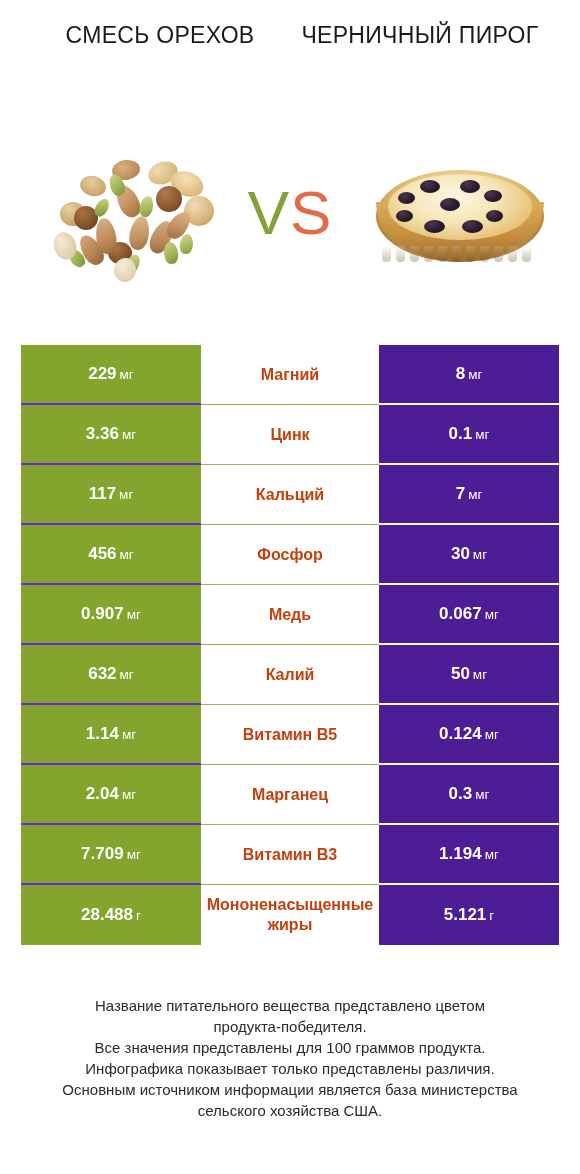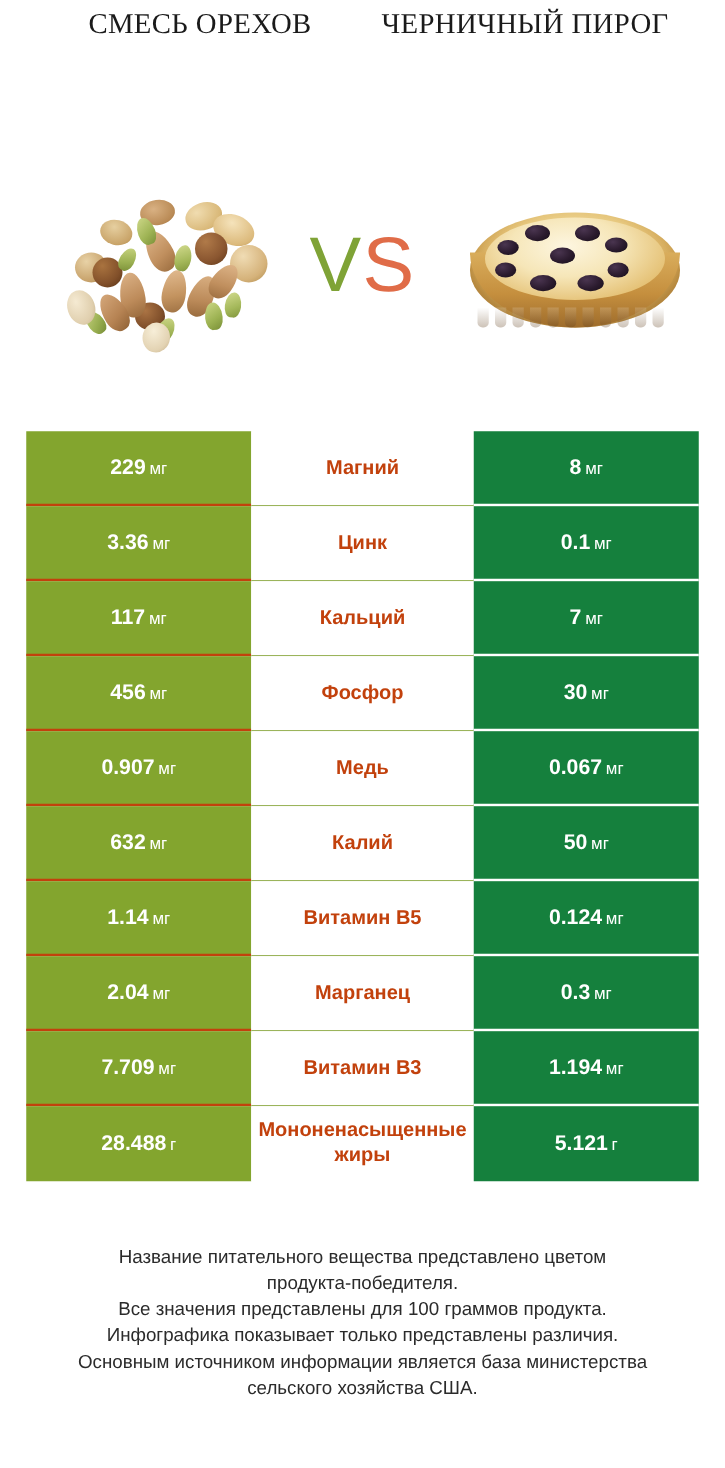--- a/index.html
+++ b/index.html
@@ -13,25 +13,24 @@
   .page {
     position: relative;
     width: 580px;
     height: 1174px;
     background: #ffffff;
   }
 
   
   .titles {
     position: absolute;
-    top: 4px; left: 0;
+    top: 20px; left: 0;
     width: 580px;
     height: 80px;
     display: flex;
-    font-family: Liberation Serif, serif;
   }
   .title {
     flex: 1 1 50%;
     text-align: center;
     font-size: 23px;
     line-height: 30px;
     font-weight: 400;
     color: #1a1a1a;
     letter-spacing: 0.3px;
     padding: 0 30px;
@@ -131,36 +130,36 @@
   .cell {
     display: flex;
     align-items: center;
     justify-content: center;
     text-align: center;
   }
   .cell-left {
     width: 180px;
     background: #83a52e;
     color: #ffffff;
-    border-bottom: 2px solid #c2410c;
+    border-bottom: 2px solid #6d28d9;
   }
   .cell-mid {
     width: 178px;
     background: #ffffff;
     color: #c2410c;
     border-bottom: 1px solid #9bb45b;
     overflow: hidden;
     font-size: 16px;
     line-height: 20px;
     font-weight: 700;
     padding: 0 2px;
   }
   .cell-right {
     width: 180px;
-    background: #15803d;
+    background: #4c1d95;
     color: #ffffff;
     border-bottom: 2px solid #ffffff;
   }
   .row:last-child .cell-left,
   .row:last-child .cell-right,
   .row:last-child .cell-mid { border-bottom: none; }
 
   .val {
     font-size: 17px;
     font-weight: 700;

